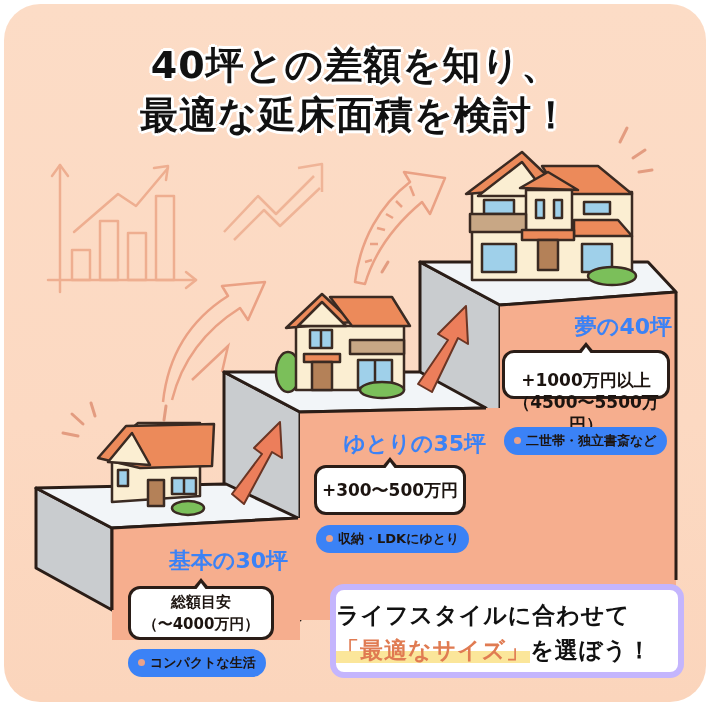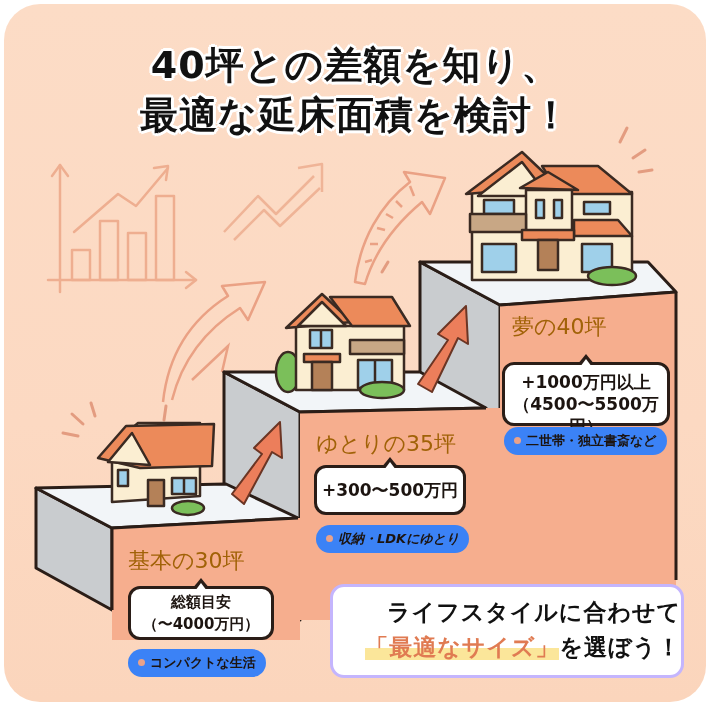--- a/index.html
+++ b/index.html
@@ -3,32 +3,32 @@
 <meta charset="utf-8">
 <style>
   html,body{margin:0;padding:0;background:#ffffff;}
   body{width:711px;height:708px;position:relative;overflow:hidden;font-family:"DejaVu Sans","Liberation Sans",sans-serif;}
   .card{position:absolute;left:4px;top:4px;width:702px;height:698px;border-radius:36px;
     background:linear-gradient(180deg,#fcdcc6 0%,#fcd9c2 60%,#fbd5bc 100%);overflow:hidden;}
   svg.scene{position:absolute;left:0;top:0;}
   .title{position:absolute;left:0;width:711px;text-align:center;font-weight:bold;color:#111;
     font-size:38px;letter-spacing:1px;line-height:46px;
     text-shadow:-3px 0 #fff,3px 0 #fff,0 -3px #fff,0 3px #fff,-2px -2px #fff,2px 2px #fff,-2px 2px #fff,2px -2px #fff;margin-top:12px;}
-  .step-label{position:absolute;font-weight:normal;color:#a16207;font-size:22px;white-space:nowrap;text-align:left;}
+  .step-label{position:absolute;font-weight:bold;color:#3b82f6;font-size:22px;white-space:nowrap;text-align:right;}
   .bubble{position:absolute;background:#fff;border:3px solid #2a1d17;border-radius:12px;text-align:center;
     font-weight:bold;color:#1c1410;box-sizing:border-box;}
   .bubble::before{content:"";position:absolute;left:50%;top:-11px;margin-left:-9px;width:0;height:0;
     border-left:9px solid transparent;border-right:9px solid transparent;border-bottom:11px solid #2a1d17;}
   .bubble::after{content:"";position:absolute;left:50%;top:-6px;margin-left:-6px;width:0;height:0;
     border-left:6px solid transparent;border-right:6px solid transparent;border-bottom:8px solid #fff;}
   .pill{position:absolute;background:#3b82f6;border-radius:16px;font-size:13px;font-weight:bold;color:#1c1410;
     white-space:nowrap;padding:0 10px;box-sizing:border-box;height:28px;line-height:28px;}
   .pill .dot{display:inline-block;width:7px;height:7px;border-radius:50%;background:#e9a28a;margin-right:5px;vertical-align:middle;position:relative;top:-1px;}
-  .cta{position:absolute;left:330px;top:584px;width:354px;height:94px;background:#fff;border:3px solid #c4b5fd;
-    border-radius:14px;box-sizing:border-box;text-align:right;font-weight:bold;color:#111;}
+  .cta{position:absolute;left:330px;top:584px;width:354px;height:94px;background:#fff;border:6px solid #c4b5fd;
+    border-radius:14px;box-sizing:border-box;text-align:left;font-weight:bold;color:#111;}
   .cta .l1{font-size:23px;margin-top:10px;letter-spacing:1px;}
   .cta .l2{font-size:23px;margin-top:4px;letter-spacing:1px;}
   .cta .hl{color:#e07b52;background:linear-gradient(180deg,transparent 55%,#fbe69a 55%);}
 </style>
 </head>
 <body>
 
 <div class="card"></div>
 
 <svg class="scene" width="711" height="708" viewBox="0 0 711 708">
@@ -162,24 +162,24 @@
 <div class="bubble" style="left:128px;top:586px;width:146px;height:54px;font-size:15px;line-height:22px;padding-top:2px;">
   <div>総額目安</div>
   <div>（〜4000万円）</div>
 </div>
 <div class="pill" style="left:128px;top:649px;"><span class="dot"></span><span>コンパクトな生活</span></div>
 
 <div class="step-label" style="left:316px;top:429px;width:170px;">ゆとりの35坪</div>
 <div class="bubble" style="left:314px;top:465px;width:152px;height:50px;font-size:17px;line-height:44px;">
   <div>+300〜500万円</div>
 </div>
-<div class="pill" style="left:316px;top:525px;font-style:italic;"><span class="dot"></span><span>収納・LDKにゆとり</span></div>
+<div class="pill" style="left:316px;top:525px;"><span class="dot"></span><span>収納・LDKにゆとり</span></div>
 
 <div class="step-label" style="left:512px;top:312px;width:160px;">夢の40坪</div>
-<div class="bubble" style="left:502px;top:362px;width:168px;height:64px;line-height:22px;padding-top:6px;">
+<div class="bubble" style="left:502px;top:350px;width:168px;height:49px;line-height:22px;padding-top:16px;">
   <div style="font-size:17px;">+1000万円以上</div>
   <div style="font-size:17px;">（4500〜5500万円）</div>
 </div>
 <div class="pill" style="left:504px;top:427px;"><span class="dot"></span><span>二世帯・独立書斎など</span></div>
 
 <div class="cta">
   <div class="l1">ライフスタイルに合わせて</div>
   <div class="l2"><span class="hl"><span>「</span><span>最適なサイズ</span><span>」</span></span><span>を選ぼう！</span></div>
 </div>
 

